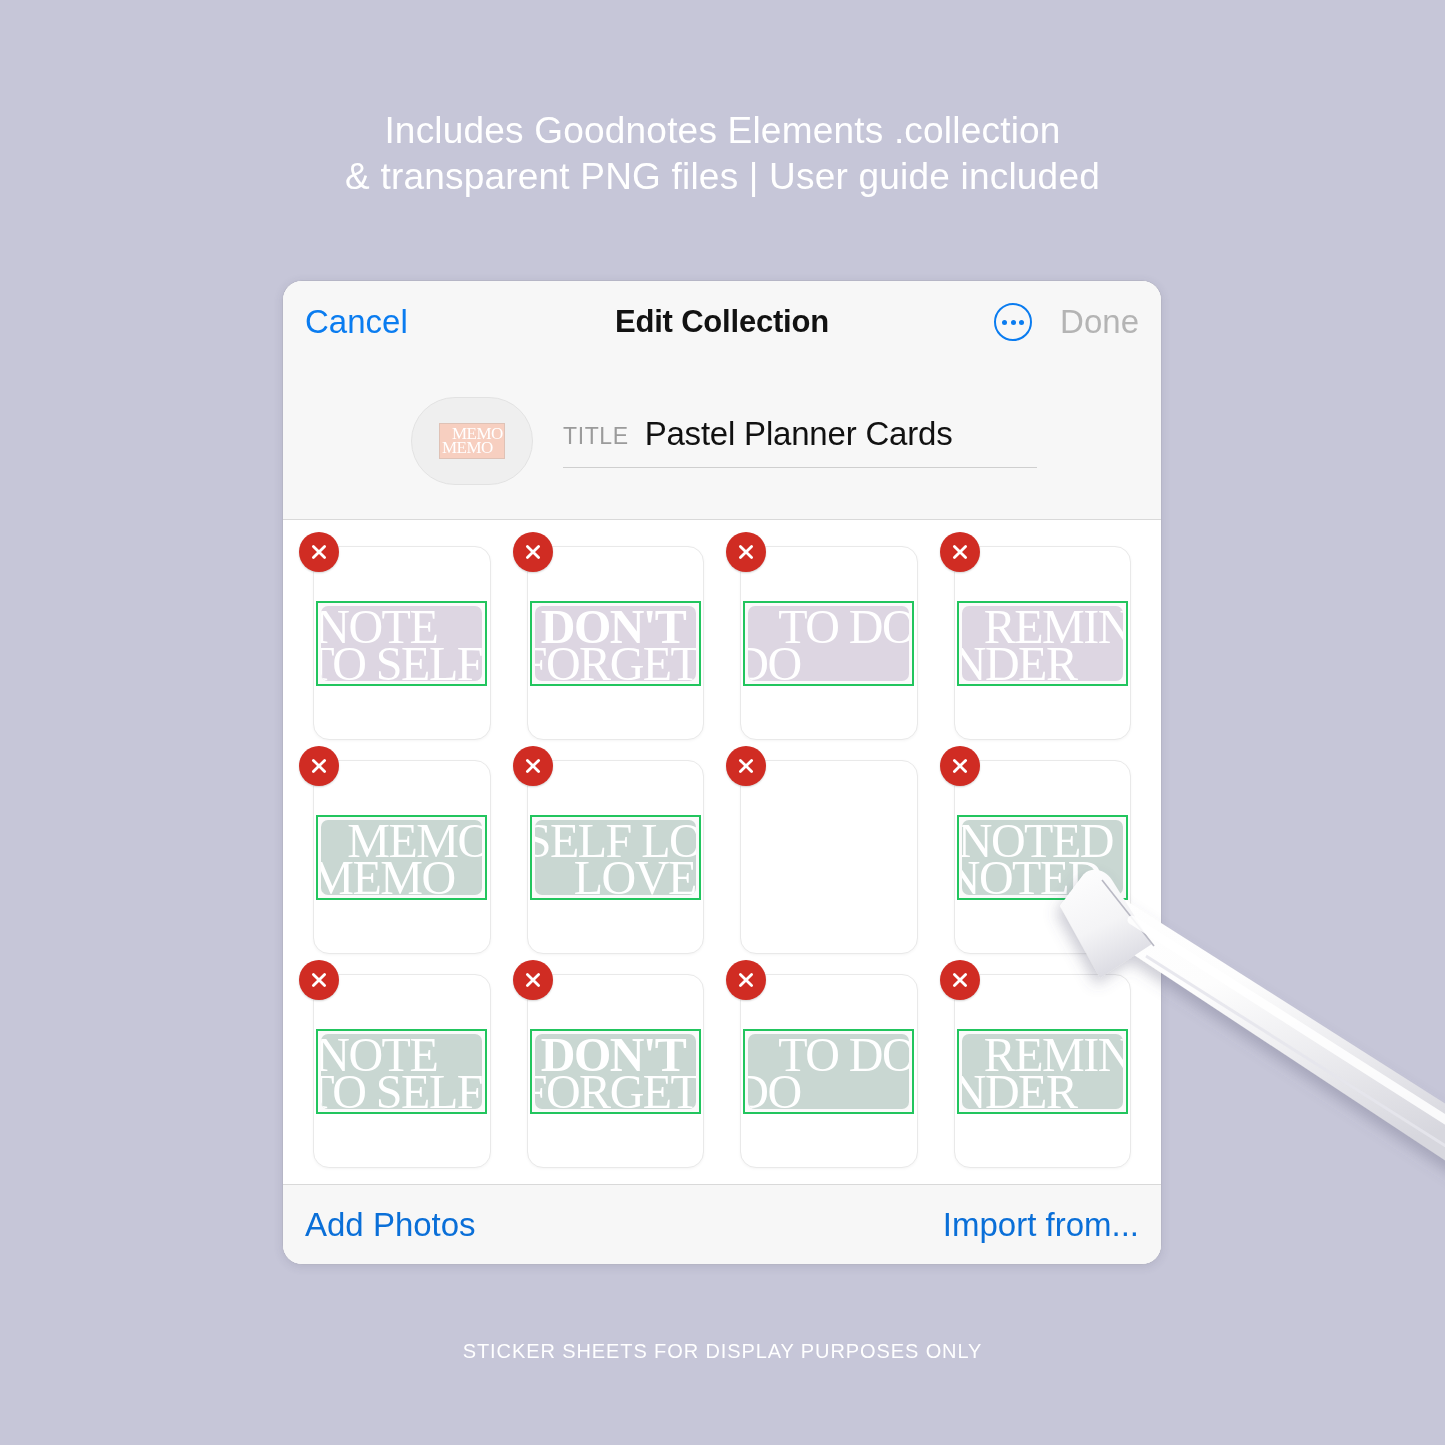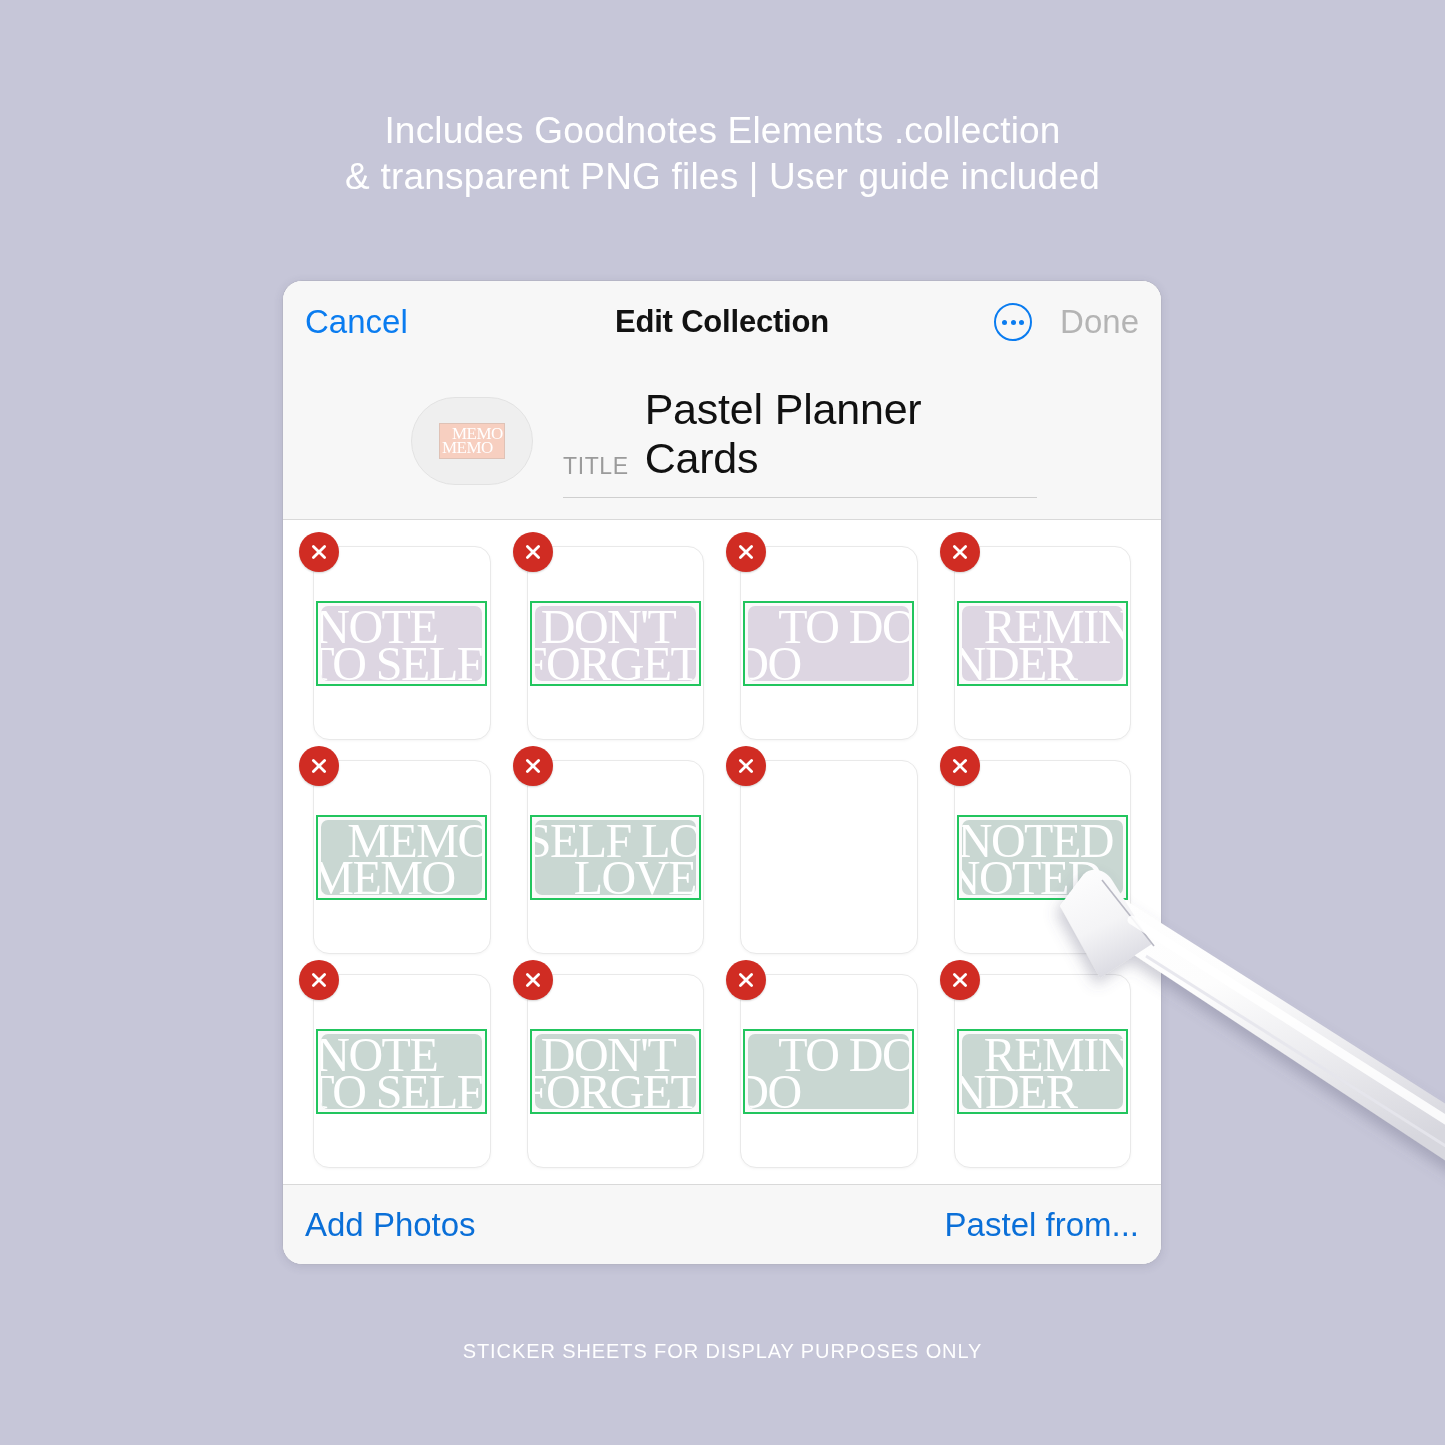--- a/index.html
+++ b/index.html
@@ -176,21 +176,21 @@
     padding-bottom: 14px;
     max-width: 474px;
   }
   .title-label {
     font-size: 23px;
     color: #9b9b9b;
     letter-spacing: 0.6px;
     padding-bottom: 3px;
   }
   .title-value {
-    font-size: 43px;
+    font-size: 33px;
     color: #111111;
     font-weight: 400;
     letter-spacing: -0.2px;
   }
 
   
   .grid-area {
     flex: 1 1 auto;
     background: #ffffff;
     padding: 18px 14px 8px 14px;
@@ -242,21 +242,21 @@
     white-space: nowrap;
     letter-spacing: -1.5px;
   }
   
   .sticker .ln1 { font-size: 48px; line-height: 48px; top: -3px; }
   .sticker .ln2 { font-size: 48px; line-height: 48px; top: 34px; }
 
   
   .off-a .ln1 { left: -6px; }
   .off-a .ln2 { left: -16px; }
-  .off-b .ln1 { left: 6px; }
+  .off-b .ln1 { left: 6px; font-weight: bold; }
   .off-b .ln2 { left: -14px; }
   .off-c .ln1 { left: 30px; }
   .off-c .ln2 { left: -14px; }
   .off-d .ln1 { left: 22px; }
   .off-d .ln2 { left: -10px; }
   .off-e .ln1 { left: 26px; }
   .off-e .ln2 { left: -10px; }
   .off-f .ln1 { left: -10px; }
   .off-f .ln2 { left: 32px; margin-left: 7px; }
   .off-g .ln1 { left: 52px; }
@@ -506,21 +506,21 @@
         <div class="del-badge">
           <svg width="18" height="18" viewBox="0 0 18 18">
             <path d="M3.4 3.4 L14.6 14.6 M14.6 3.4 L3.4 14.6" stroke="#ffffff" stroke-width="2.8" stroke-linecap="round"></path>
           </svg>
         </div>
       </div>
     </div>
 
   <div class="bottombar">
     <span>Add Photos</span>
-    <span>Pastel from...</span>
+    <span>Import from...</span>
   </div>
 
 </div>
 
 <div class="pencil">
   <svg width="470" height="330" viewBox="0 0 470 330" xmlns="http://www.w3.org/2000/svg">
     <defs>
       <linearGradient id="pbody" x1="0" y1="0" x2="0.35" y2="1">
         <stop offset="0%" stop-color="#ffffff"></stop>
         <stop offset="42%" stop-color="#fdfdfd"></stop>

